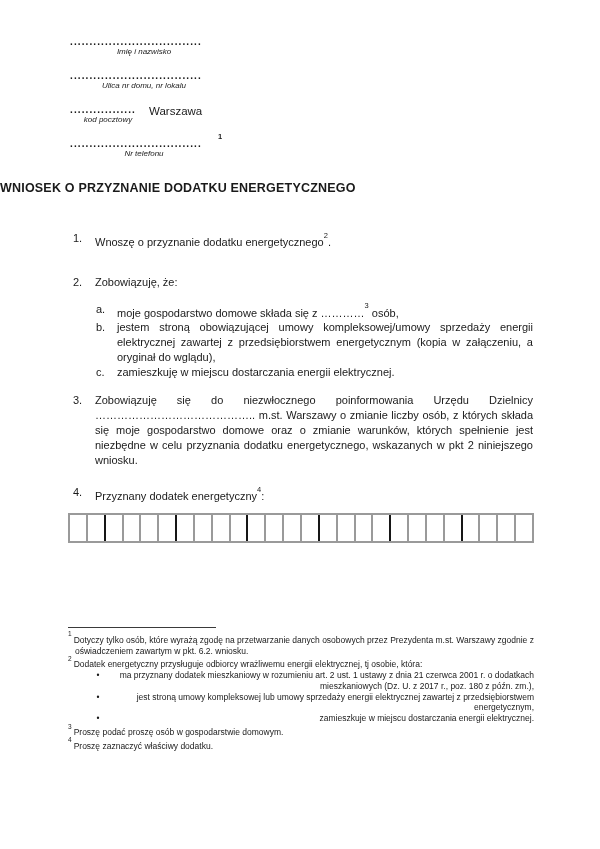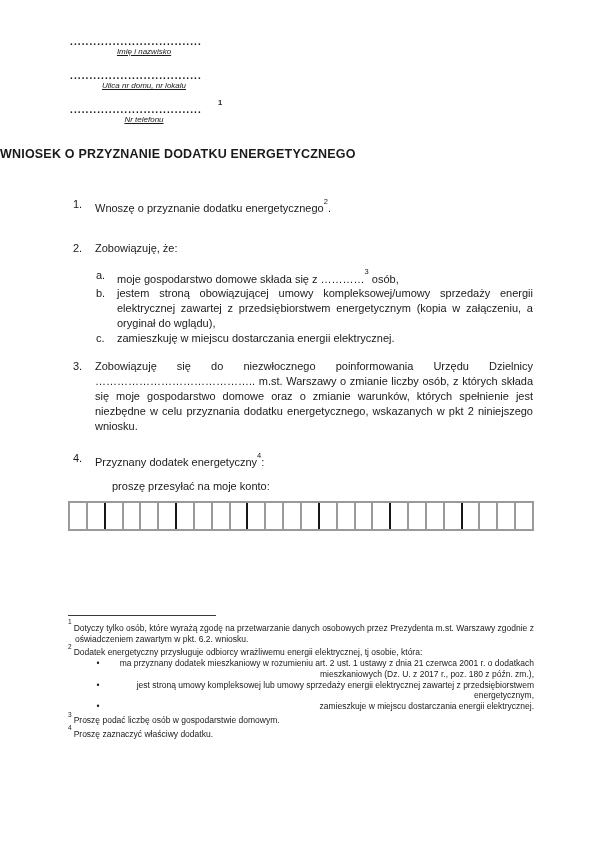--- a/index.html
+++ b/index.html
@@ -20,21 +20,21 @@
   .dots {
     display:inline-block;
     font-size:10px; font-weight:700; letter-spacing:1.1px;
     overflow:hidden; vertical-align:baseline;
   }
   .dots.w-full { width:148px; }
   .dots.w-short { width:76px; }
   .city { font-size:11.5px; margin-left:3px; }
   .sup-ref { font-size:7.5px; position:relative; top:-4px; font-weight:700; }
   .field-label {
-    font-size:8px; font-style:italic; text-align:center; margin-top:1px;text-decoration:underline;
+    font-size:8px; font-style:italic; text-align:center; margin-top:1px;
   }
   .field-label.w-full { width:148px; }
   .field-label.w-short { width:76px; }
   
   .title {
     margin-top:23px;
     font-size:12.5px; font-weight:700; letter-spacing:0.2px;
   }
   
   .item {
@@ -99,20 +99,26 @@
       <div class="field-label w-full">Imię i nazwisko</div>
     </div>
     <div class="field">
       <div class="line">
         <span class="dots w-full">..................................</span>
       </div>
       <div class="field-label w-full">Ulica nr domu, nr lokalu</div>
     </div>
     <div class="field">
       <div class="line">
+        <span class="dots w-short">.................</span><span class="city">Warszawa</span>
+      </div>
+      <div class="field-label w-short">kod pocztowy</div>
+    </div>
+    <div class="field">
+      <div class="line">
         <span class="dots w-full">..................................</span><sup class="sup-ref">1</sup>
       </div>
       <div class="field-label w-full">Nr telefonu</div>
     </div>
   </div>
 
   <div class="title">WNIOSEK O PRZYZNANIE DODATKU ENERGETYCZNEGO</div>
 
   <div class="item item-1">
     <span class="num">1.</span>
@@ -141,21 +147,20 @@
 
   <div class="item item-3 justify">
     <span class="num">3.</span>
     <span>Zobowiązuję się do niezwłocznego poinformowania Urzędu Dzielnicy …………………………………….. m.st. Warszawy o zmianie liczby osób, z których składa się moje gospodarstwo domowe oraz o zmianie warunków, których spełnienie jest niezbędne w celu przyznania dodatku energetycznego, wskazanych w pkt 2 niniejszego wniosku.</span>
   </div>
 
   <div class="item item-4">
     <span class="num">4.</span>
     <span>Przyznany dodatek energetyczny</span><sup class="sup-inline">4</sup><span>:</span>
   </div>
-  <div class="item-4-sub">proszę przesyłać na moje konto:</div>
 
   <div class="acct-box">
       <div class="acct-cell"></div>
       <div class="acct-cell grp"></div>
       <div class="acct-cell"></div>
       <div class="acct-cell"></div>
       <div class="acct-cell"></div>
       <div class="acct-cell grp"></div>
       <div class="acct-cell"></div>
       <div class="acct-cell"></div>
@@ -198,21 +203,21 @@
         <span class="b-dot">•</span>
         <span class="b-text justify">jest stroną umowy kompleksowej lub umowy sprzedaży energii elektrycznej zawartej z przedsiębiorstwem energetycznym,</span>
       </div>
       <div class="bullet">
         <span class="b-dot">•</span>
         <span class="b-text">zamieszkuje w miejscu dostarczania energii elektrycznej.</span>
       </div>
     </div>
 
     <div class="footnote">
-      <sup class="fn-marker">3</sup><span>Proszę podać liczbę osób w gospodarstwie domowym.</span>
+      <sup class="fn-marker">3</sup><span>Proszę podać proszę osób w gospodarstwie domowym.</span>
     </div>
 
     <div class="footnote">
       <sup class="fn-marker">4</sup><span>Proszę zaznaczyć właściwy dodatku.</span>
     </div>
   </div>
 
 </div>
 
 </body></html>

